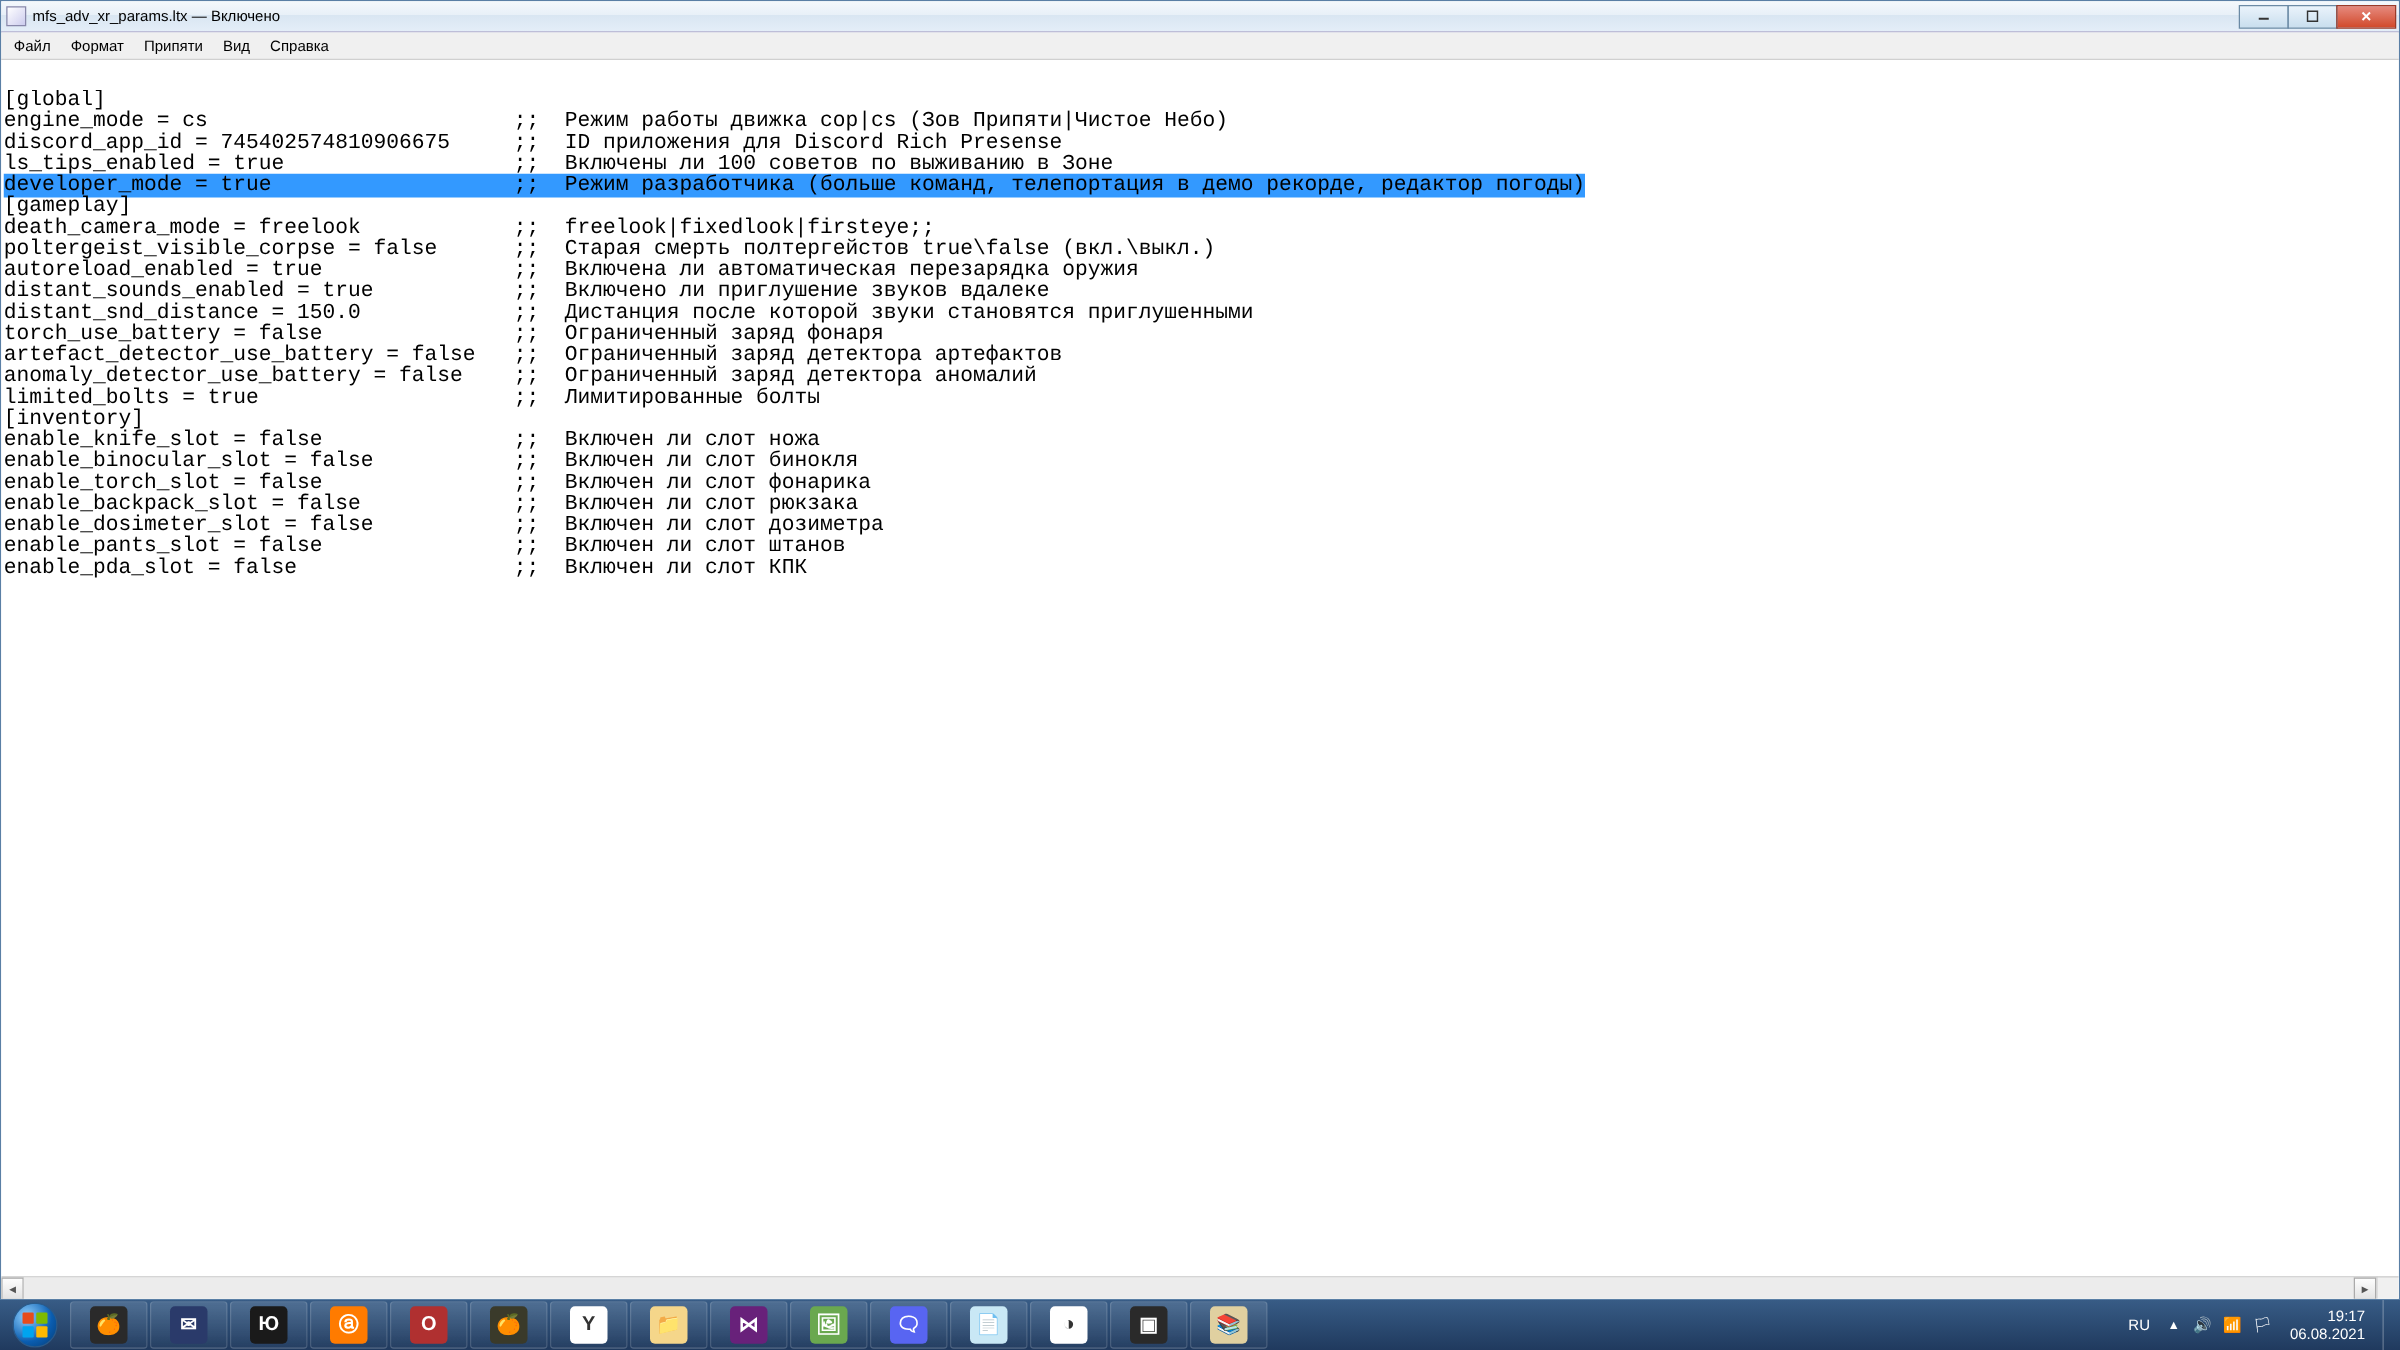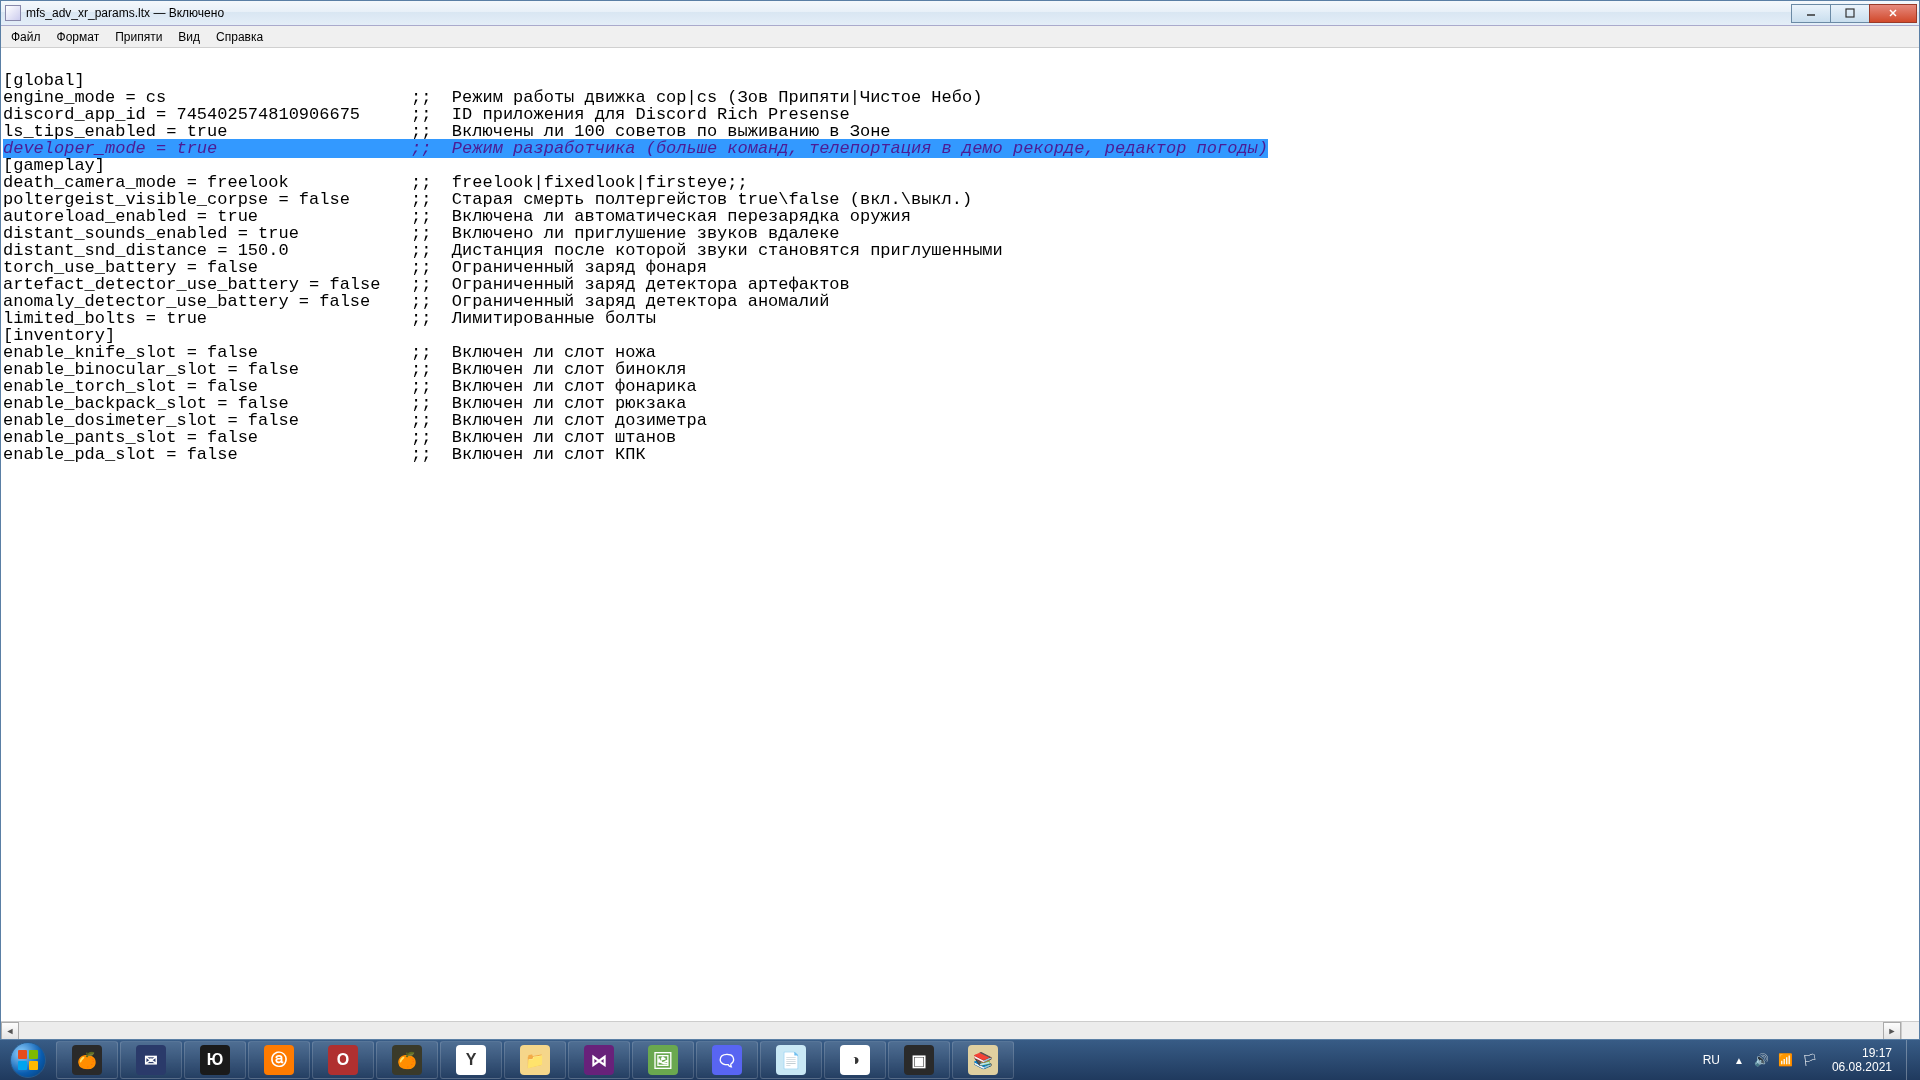--- a/index.html
+++ b/index.html
@@ -19,21 +19,21 @@
 .win-btn svg { width:10px; height:10px; }
 
 
 .menubar { height: 22px; background: #f0f0f0; border-bottom: 1px solid #d0d0d0; display: flex; align-items: center; padding: 0 2px; font-size: 12px; }
 .menubar .menu-item { padding: 2px 8px; cursor: pointer; }
 
 
 .editor-wrap { flex: 1; overflow: hidden; position: relative; background:#fff; }
 .editor { position:absolute; inset:0 0 18px 0; overflow:auto; font-family: Consolas, "Courier New", monospace; font-size: 17px; line-height: 17px; white-space: pre; color:#000; padding: 0 2px; margin-top: 24px; }
 .editor .line { display:block; }
-.editor .sel { background:#3399ff; color:#4c1d95;font-style:italic; }
+.editor .sel { background:#3399ff; color:#000000; }
 .hscroll { position:absolute; left:0; right:18px; bottom:0; height:18px; background:#f0f0f0; border-top:1px solid #ccc; display:flex; }
 .hscroll .arrow { width:18px; height:18px; background:linear-gradient(to bottom,#fdfdfd,#e3e3e3); border:1px solid #aaa; display:flex; align-items:center; justify-content:center; font-size:9px; color:#555; cursor:pointer; }
 .hscroll .track { flex:1; background:#ececec; }
 .vscroll-corner { position:absolute; right:0; bottom:0; width:18px; height:18px; background:#f0f0f0; border-left:1px solid #ccc; border-top:1px solid #ccc; }
 
 
 .taskbar { height: 40px; background: linear-gradient(to bottom, rgba(55,90,130,0.9), rgba(30,55,90,0.95)); display:flex; align-items:center; padding: 0 4px 0 0; }
 .start-btn { width:55px; height:40px; display:flex; align-items:center; justify-content:center; cursor:pointer; }
 .start-orb { width:36px; height:36px; border-radius:50%; background: radial-gradient(circle at 30% 30%, #8fd0ff, #0a5db0 60%, #043a72); border:1px solid #2a5a8a; display:grid; grid-template-columns:1fr 1fr; grid-template-rows:1fr 1fr; padding:7px; gap:2px; }
 .start-orb span { border-radius:1px; }

